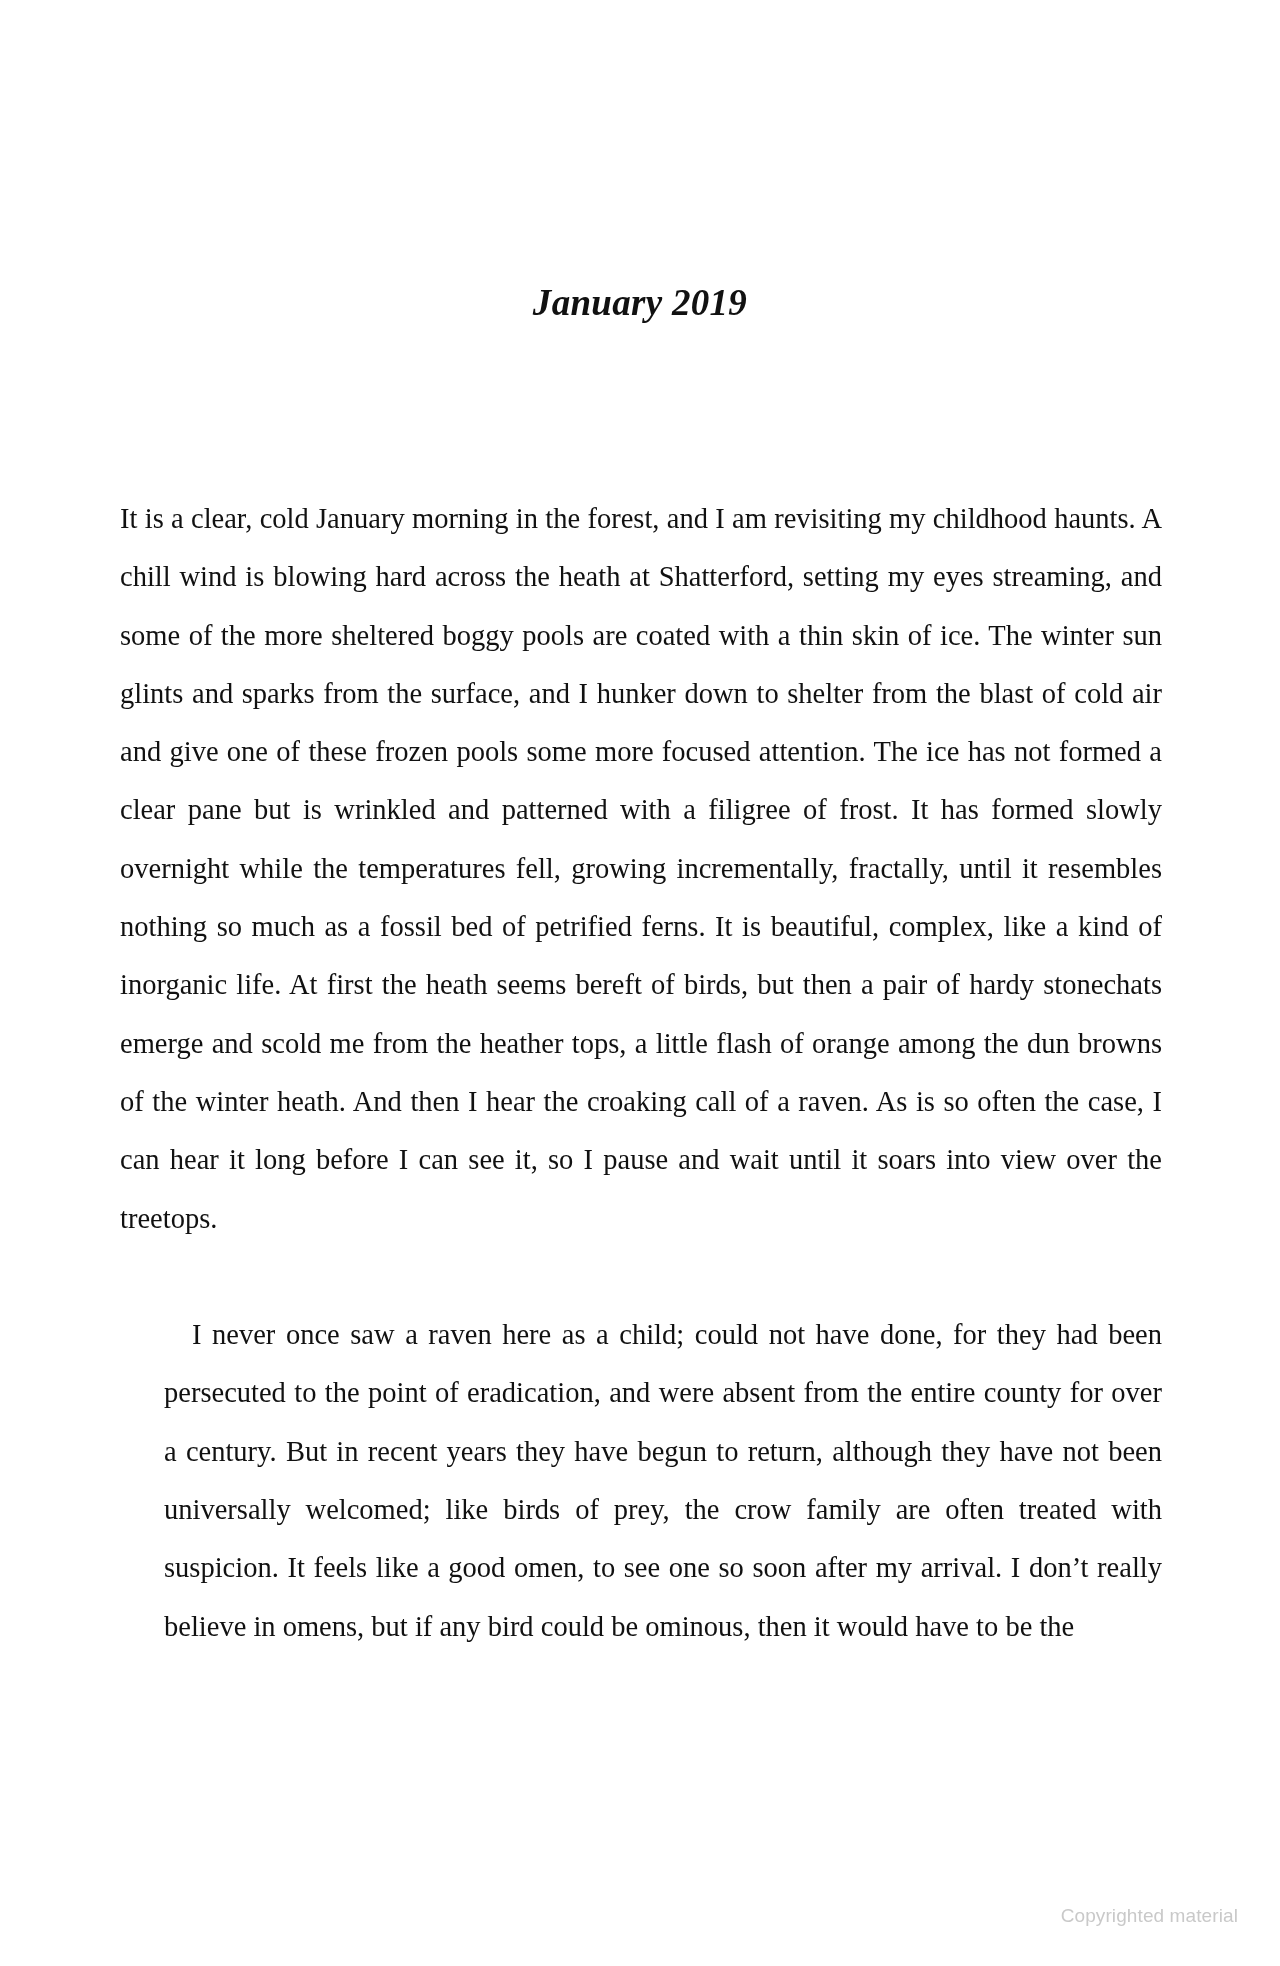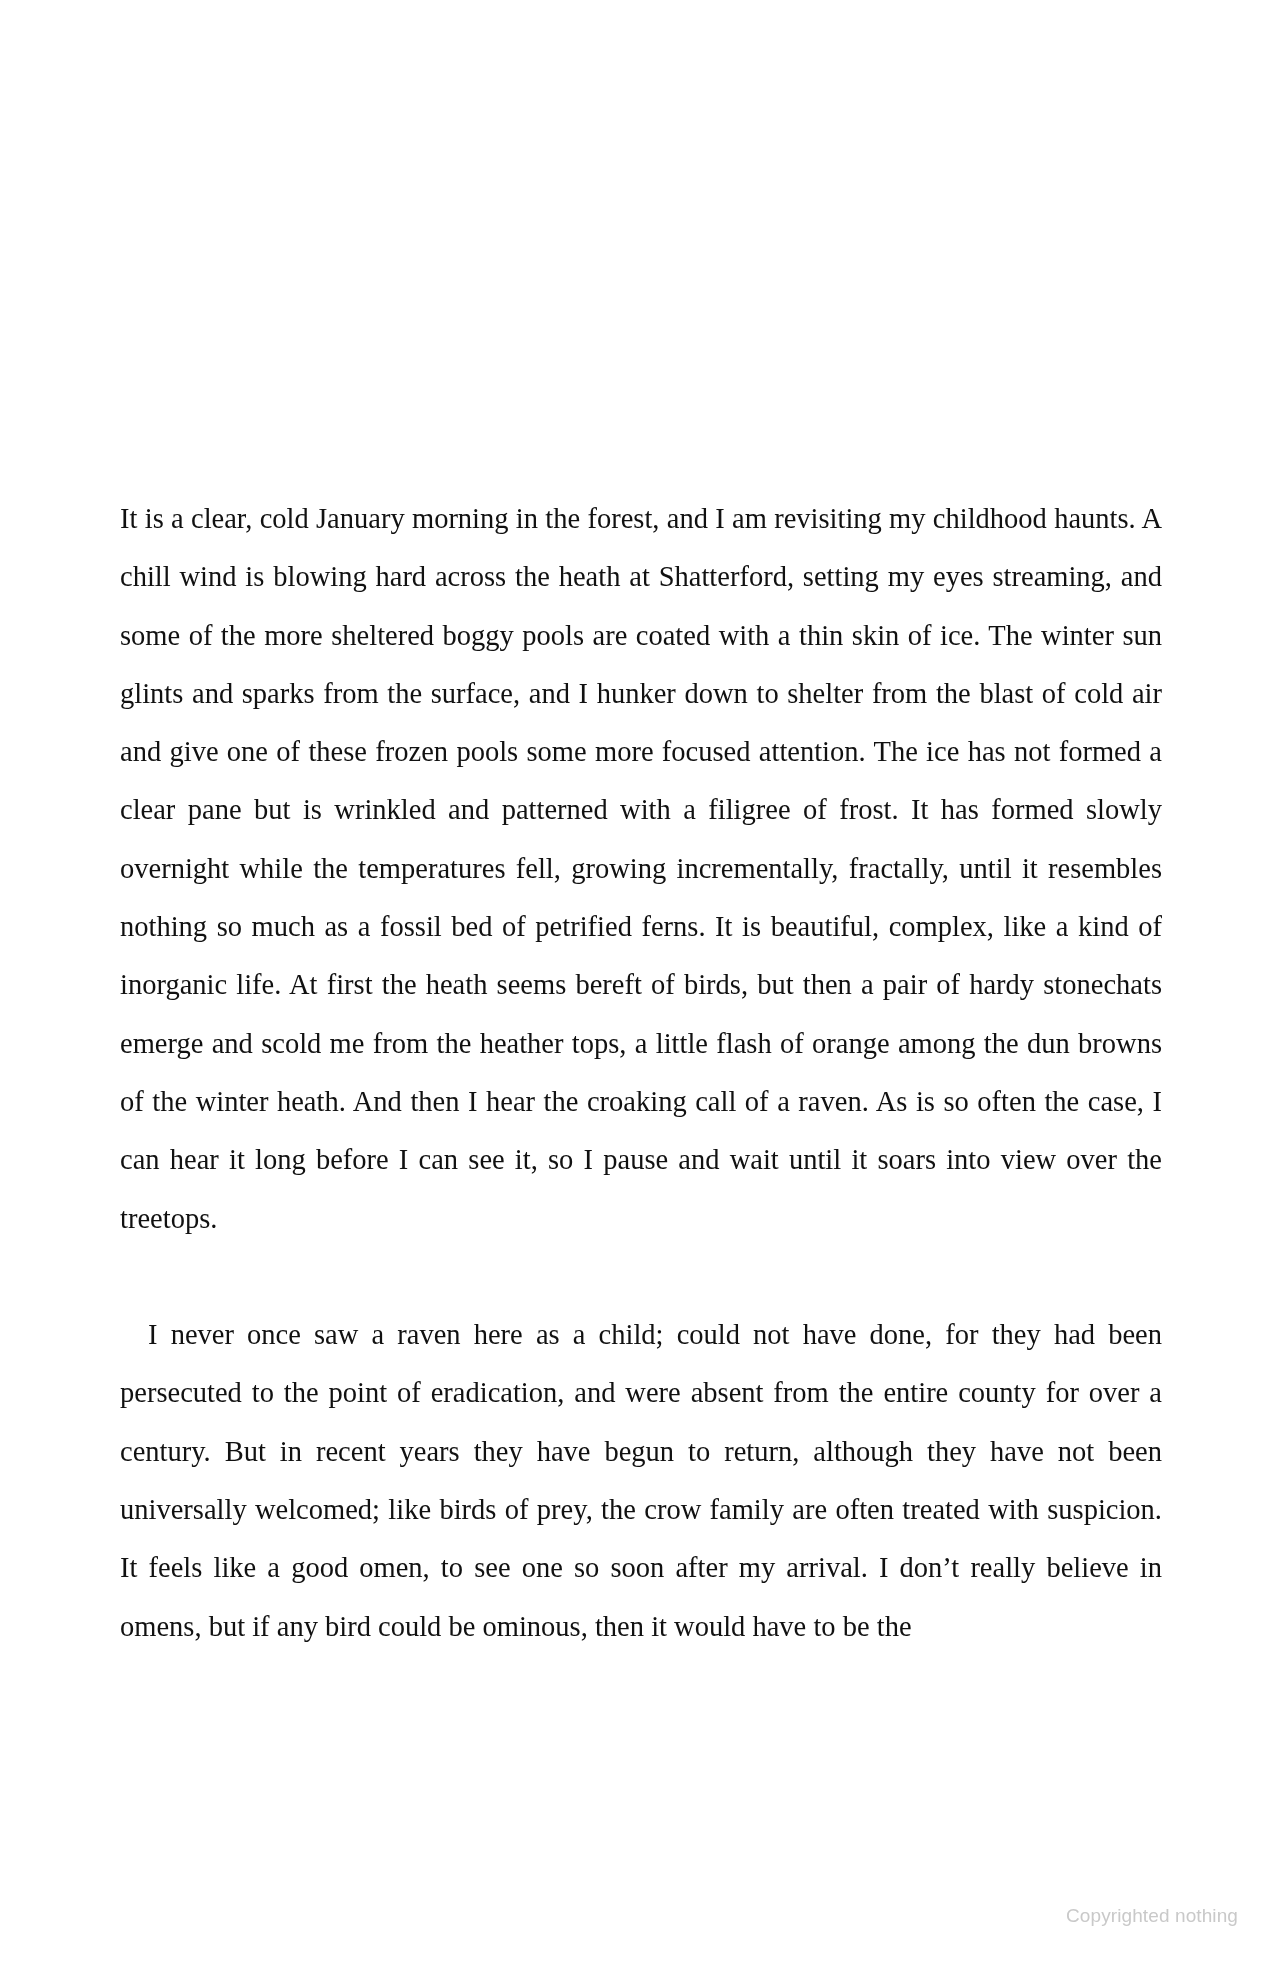--- a/index.html
+++ b/index.html
@@ -52,20 +52,21 @@
     line-height: 58.3px;
     text-align: justify;
     text-justify: inter-word;
     color: #111111;
     hyphens: none;
     -webkit-hyphens: none;
   }
 
   .body-paragraph.indented {
     text-indent: 28px;
+    margin-left: 44px;
   }
 
   
   .body-paragraph::after {
     content: "";
     display: inline-block;
     width: 100%;
   }
   .body-paragraph.no-stretch::after {
     display: none;
@@ -82,24 +83,25 @@
     color: #c9c9c9;
     letter-spacing: 0.1px;
     white-space: nowrap;
   }
 </style>
 </head>
 <body>
 
 <div class="page">
 
+  <h1 class="chapter-heading">January 2019</h1>
 
   <div class="text-column">
 
     <p class="body-paragraph">It is a clear, cold January morning in the forest, and I am revisiting my childhood haunts. A chill wind is blowing hard across the heath at Shatterford, setting my eyes streaming, and some of the more sheltered boggy pools are coated with a thin skin of ice. The winter sun glints and sparks from the surface, and I hunker down to shelter from the blast of cold air and give one of these frozen pools some more focused attention. The ice has not formed a clear pane but is wrinkled and patterned with a filigree of frost. It has formed slowly overnight while the temperatures fell, growing incrementally, fractally, until it resembles nothing so much as a fossil bed of petrified ferns. It is beautiful, complex, like a kind of inorganic life. At first the heath seems bereft of birds, but then a pair of hardy stonechats emerge and scold me from the heather tops, a little flash of orange among the dun browns of the winter heath. And then I hear the croaking call of a raven. As is so often the case, I can hear it long before I can see it, so I pause and wait until it soars into view over the treetops.</p>
 
     <p class="body-paragraph indented no-stretch">I never once saw a raven here as a child; could not have done, for they had been persecuted to the point of eradication, and were absent from the entire county for over a century. But in recent years they have begun to return, although they have not been universally welcomed; like birds of prey, the crow family are often treated with suspicion. It feels like a good omen, to see one so soon after my arrival. I don’t really believe in omens, but if any bird could be ominous, then it would have to be the</p>
 
   </div>
 
-  <div class="copyright-notice">Copyrighted nothing</div>
+  <div class="copyright-notice">Copyrighted material</div>
 
 </div>
 
 </body></html>

